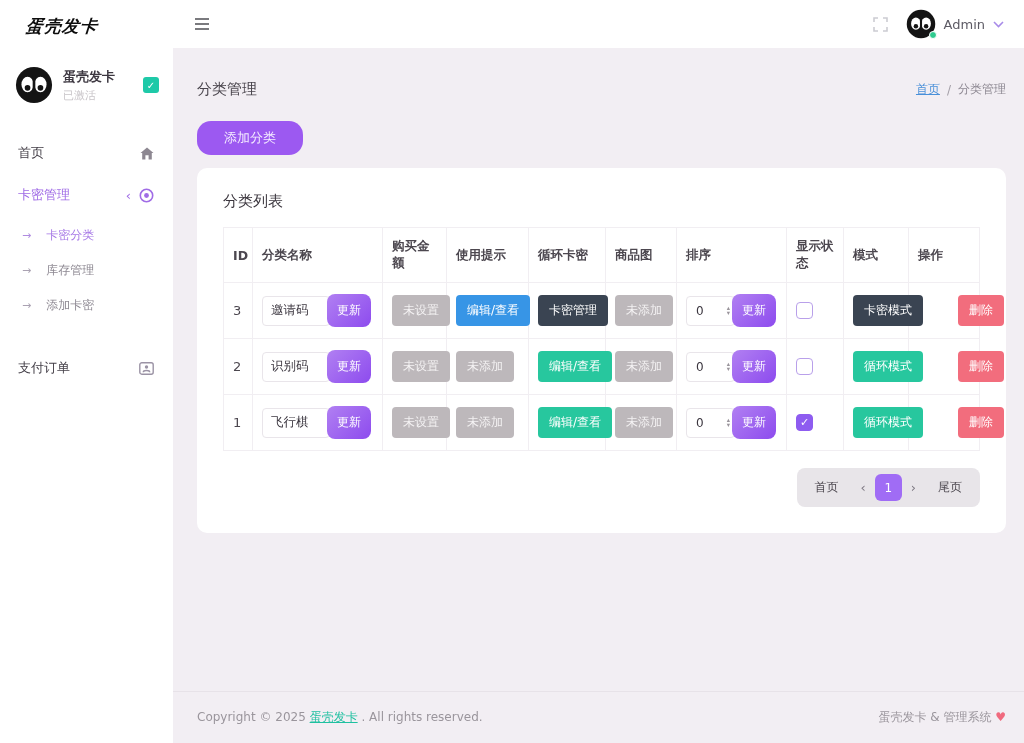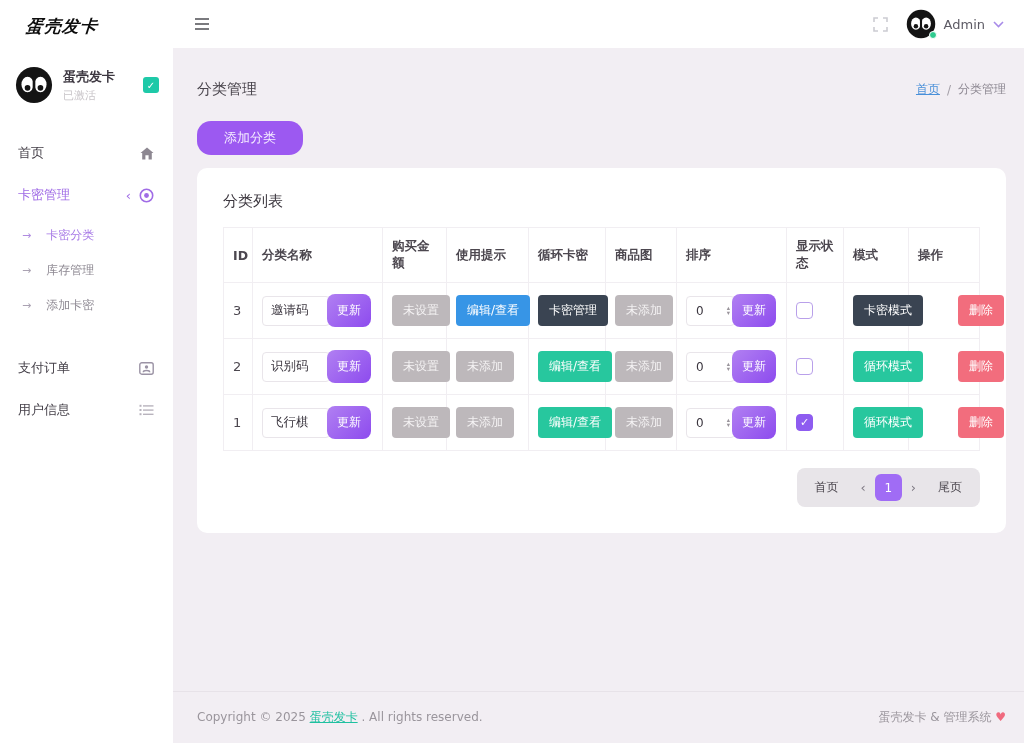--- a/index.html
+++ b/index.html
@@ -169,35 +169,20 @@
           <span>
             <svg width="15" height="13" viewBox="0 0 15 13">
                 <rect x="0.8" y="0.8" width="13.4" height="11.4" rx="2" fill="none" stroke="#9b93a5" stroke-width="1.4"></rect>
                 <circle cx="7.5" cy="5" r="1.7" fill="#9b93a5"></circle>
                 <path d="M4.3 10.2 C4.3 8 10.7 8 10.7 10.2" fill="none" stroke="#9b93a5" stroke-width="1.4"></path>
               </svg>
           </span>
         </span>
       </div>
 
-      <div class="nav-item">
-        <span>用户信息</span>
-        <span class="nav-icons">
-          <span>
-            <svg width="15" height="12" viewBox="0 0 15 12">
-                <rect x="0.5" y="0.8" width="2" height="2" fill="#b8b3bd"></rect>
-                <rect x="4" y="1.2" width="10.5" height="1.4" fill="#b8b3bd"></rect>
-                <rect x="0.5" y="5" width="2" height="2" fill="#b8b3bd"></rect>
-                <rect x="4" y="5.4" width="10.5" height="1.4" fill="#b8b3bd"></rect>
-                <rect x="0.5" y="9.2" width="2" height="2" fill="#b8b3bd"></rect>
-                <rect x="4" y="9.6" width="10.5" height="1.4" fill="#b8b3bd"></rect>
-              </svg>
-          </span>
-        </span>
-      </div>
 
     </nav>
   </aside>
 
   <div class="rightcol">
 
     <header class="topbar">
       <div class="burger">
           <span></span>
           <span></span>

